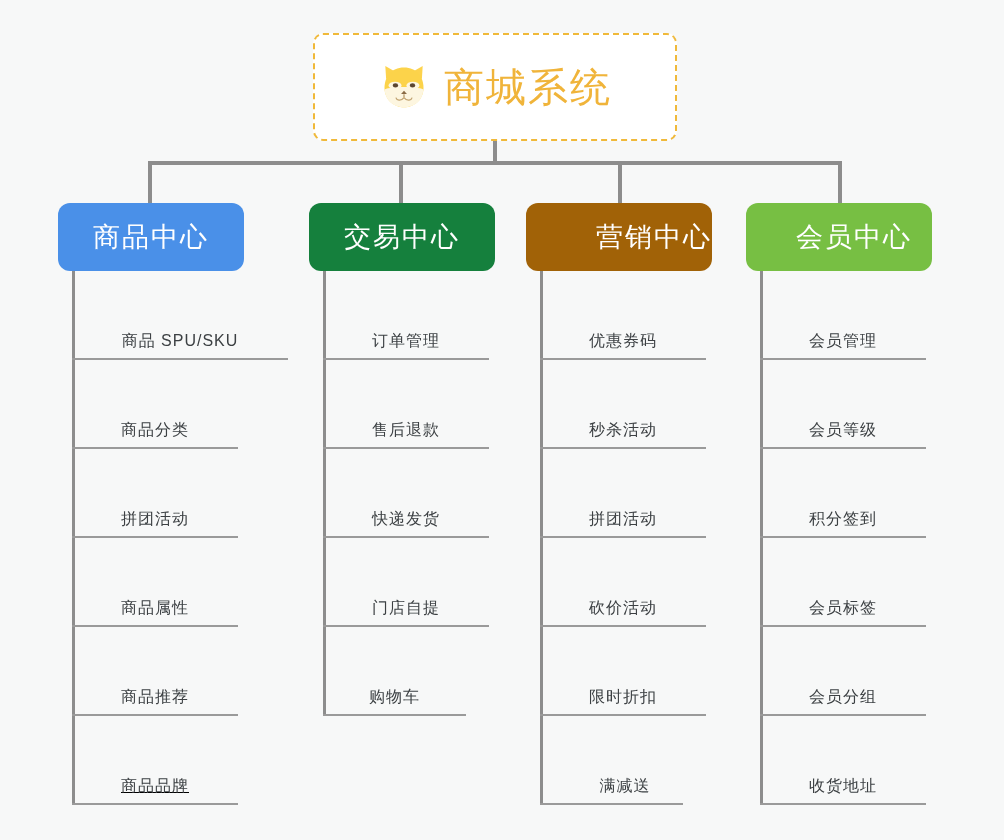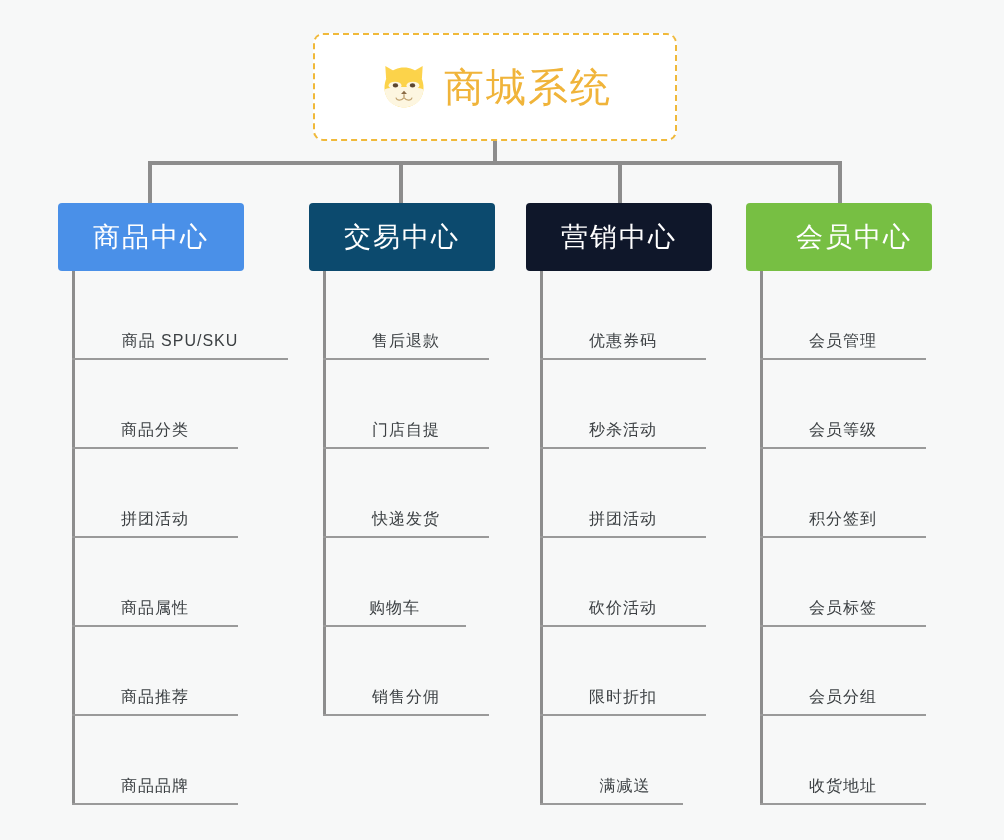--- a/index.html
+++ b/index.html
@@ -59,21 +59,21 @@
   .conn-h { height: 4px; }
 
   
   .column {
     position: absolute;
     top: 203px;
   }
   .col-header {
     box-sizing: border-box;
     height: 68px;
-    border-radius: 4px;
+    border-radius: 12px;
     display: flex;
     align-items: center;
     justify-content: center;
     color: #ffffff;
     font-size: 27px;
     letter-spacing: 2px;
     white-space: nowrap;
   }
 
   
@@ -161,52 +161,52 @@
       </div>
       <div class="leaf-item" style="width:166px;">
         <span class="leaf-label">拼团活动</span>
       </div>
       <div class="leaf-item" style="width:166px;">
         <span class="leaf-label">商品属性</span>
       </div>
       <div class="leaf-item" style="width:166px;">
         <span class="leaf-label">商品推荐</span>
       </div>
-      <div class="leaf-item" style="width:166px;">
+      <div class="leaf-item" style="width:166px;text-decoration:underline;">
         <span class="leaf-label">商品品牌</span>
       </div>
     </div>
   </div>
 
   <div class="column" style="left:309px; width:186px;">
-    <div class="col-header" style="width:186px; background:#0c4a6e;">
+    <div class="col-header" style="width:186px; background:#15803d;">
       <span>交易中心</span>
     </div>
     <div class="leaf-list">
       <div class="leaf-spine"></div>
       <div class="leaf-item" style="width:166px;">
+        <span class="leaf-label">订单管理</span>
+      </div>
+      <div class="leaf-item" style="width:166px;">
         <span class="leaf-label">售后退款</span>
       </div>
       <div class="leaf-item" style="width:166px;">
+        <span class="leaf-label">快递发货</span>
+      </div>
+      <div class="leaf-item" style="width:166px;">
         <span class="leaf-label">门店自提</span>
-      </div>
-      <div class="leaf-item" style="width:166px;">
-        <span class="leaf-label">快递发货</span>
       </div>
       <div class="leaf-item" style="width:143px;">
         <span class="leaf-label">购物车</span>
       </div>
-      <div class="leaf-item" style="width:166px;">
-        <span class="leaf-label">销售分佣</span>
-      </div>
     </div>
   </div>
 
   <div class="column" style="left:526px; width:186px;">
-    <div class="col-header" style="width:186px; background:#0f172a;">
+    <div class="col-header" style="width:186px; background:#a16207;justify-content:flex-end;">
       <span>营销中心</span>
     </div>
     <div class="leaf-list">
       <div class="leaf-spine"></div>
       <div class="leaf-item" style="width:166px;">
         <span class="leaf-label">优惠券码</span>
       </div>
       <div class="leaf-item" style="width:166px;">
         <span class="leaf-label">秒杀活动</span>
       </div>

